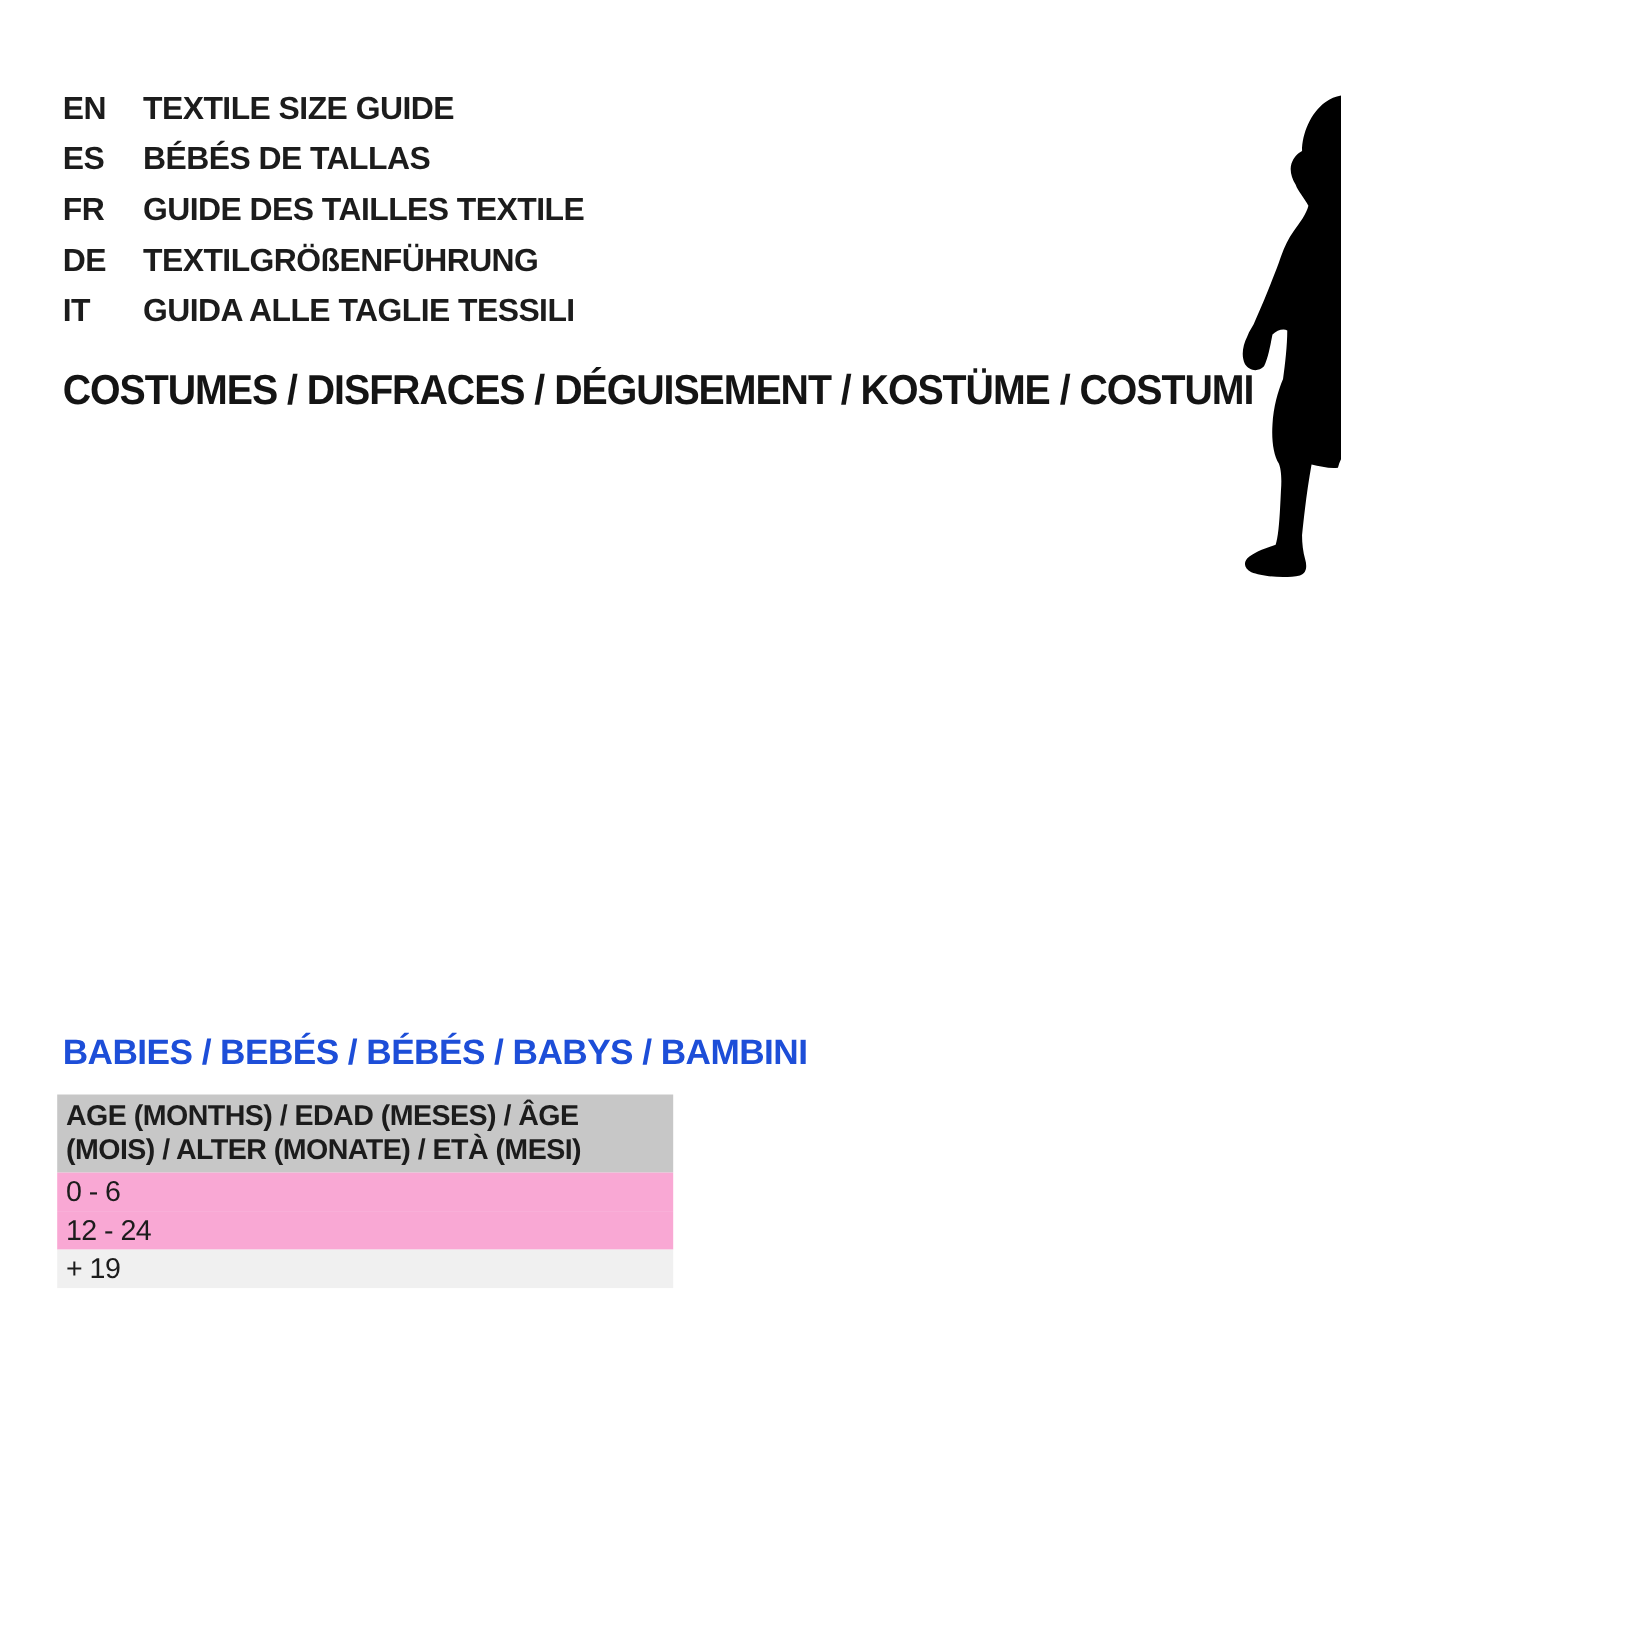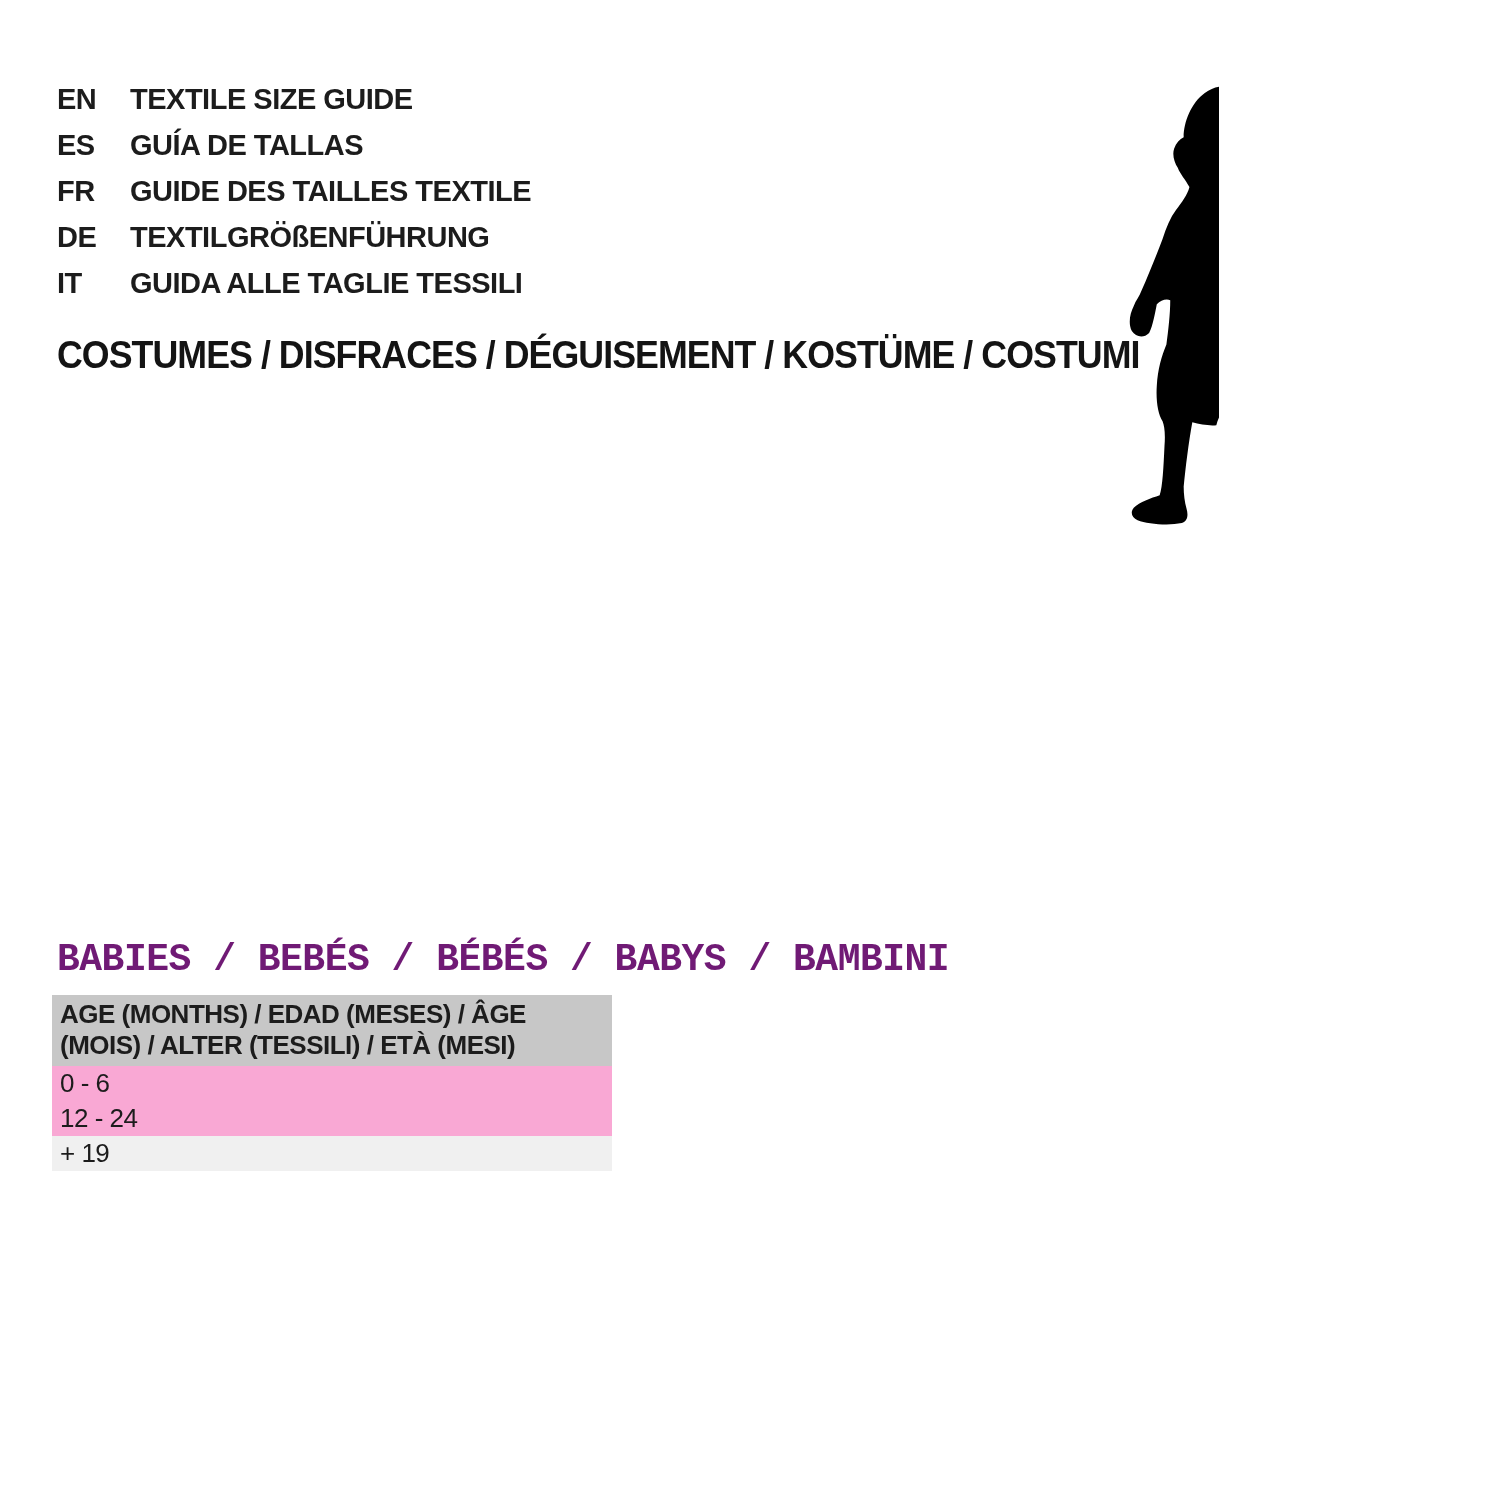--- a/index.html
+++ b/index.html
@@ -54,26 +54,25 @@
     width: 192px;
     height: 462px;
   }
   .figure-wrap svg { display: block; width: 100%; height: 100%; }
 
   
   .babies-title {
     position: absolute;
     left: 57px;
     top: 938px;
-    font-size: 38px;
+    font-size: 32px;
     letter-spacing: -0.5px;
     font-weight: 600;
     white-space: nowrap;
-    color: #701a75;
-    font-family: Liberation Mono, monospace;
+    color: #1d4ed8;
   }
   .age-table {
     position: absolute;
     left: 52px;
     top: 995px;
     width: 560px;
     font-size: 26px;
     letter-spacing: -0.5px;
     color: #1c1c1c;
   }
@@ -98,21 +97,21 @@
 
 <div class="page">
 
   <div class="lang-list">
     <div class="lang-row">
       <span class="lang-code">EN</span>
       <span class="lang-label">TEXTILE SIZE GUIDE</span>
     </div>
     <div class="lang-row">
       <span class="lang-code">ES</span>
-      <span class="lang-label">GUÍA DE TALLAS</span>
+      <span class="lang-label">BÉBÉS DE TALLAS</span>
     </div>
     <div class="lang-row">
       <span class="lang-code">FR</span>
       <span class="lang-label">GUIDE DES TAILLES TEXTILE</span>
     </div>
     <div class="lang-row">
       <span class="lang-code">DE</span>
       <span class="lang-label">TEXTILGRÖßENFÜHRUNG</span>
     </div>
     <div class="lang-row">
@@ -174,19 +173,19 @@
         C48,82 46,74 48,68
         C50,62 54,58 58,56
         C58,40 66,20 80,10
         C87,5 94,3 102,3 Z"></path>
     </svg>
   </div>
 
   <div class="babies-title">BABIES / BEBÉS / BÉBÉS / BABYS / BAMBINI</div>
 
   <div class="age-table">
-    <div class="age-table-header">AGE (MONTHS) / EDAD (MESES) / ÂGE (MOIS) / ALTER (TESSILI) / ETÀ (MESI)</div>
+    <div class="age-table-header">AGE (MONTHS) / EDAD (MESES) / ÂGE (MOIS) / ALTER (MONATE) / ETÀ (MESI)</div>
     <div class="age-row">0 - 6</div>
     <div class="age-row">12 - 24</div>
     <div class="age-row stripe">+ 19</div>
   </div>
 
 </div>
 
 </body></html>

